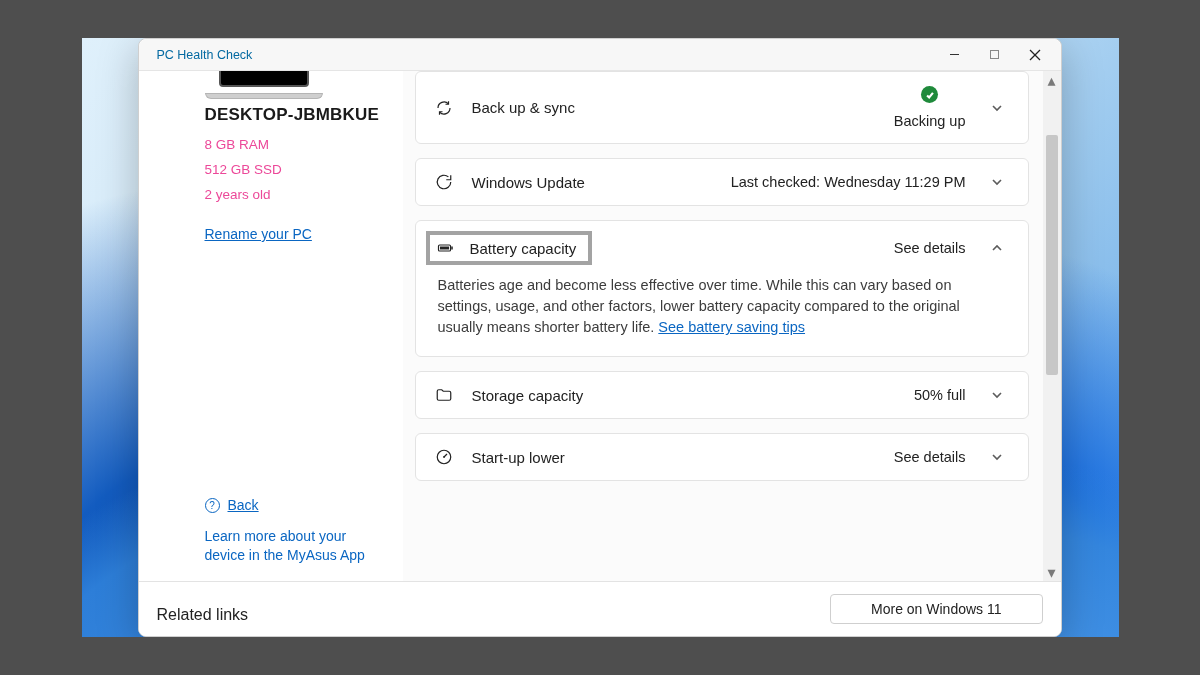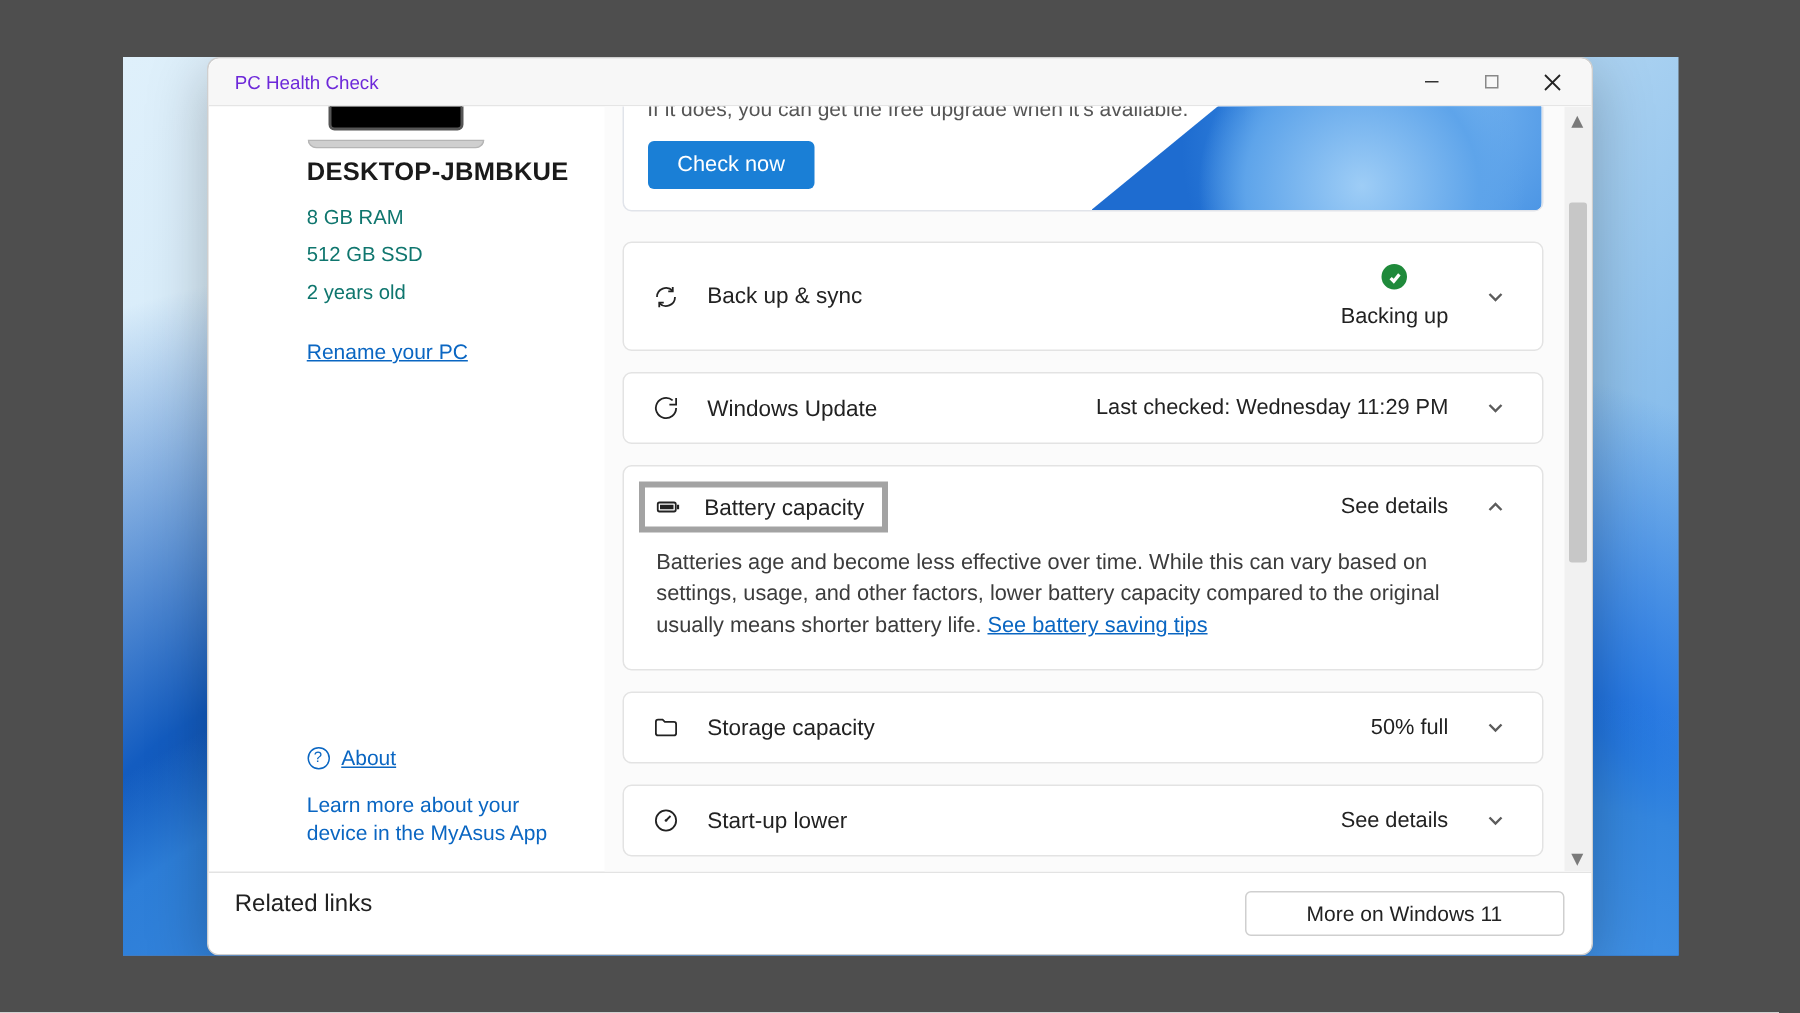--- a/index.html
+++ b/index.html
@@ -22,33 +22,33 @@
     .wallpaper::after { width: 700px; height: 700px; right: -250px; bottom: -520px; background: radial-gradient(circle, #539fec 0%, #3486de 55%, transparent 70%); }
 
     .window {
       position: absolute; left: 56px; top: 0px; width: 924px; height: 599px;
       background: #ffffff; border: 1px solid #cfcfcf; border-top-left-radius: 8px; border-top-right-radius: 8px; border-bottom-left-radius: 8px; border-bottom-right-radius: 8px;
       box-shadow: 0 10px 40px rgba(0,0,0,.25);
       display: flex; flex-direction: column; overflow: hidden;
       z-index: 5;
     }
     .titlebar { height: 32px; display: flex; align-items: center; justify-content: space-between; padding: 0 6px 0 10px; background: #f7f7f7; border-bottom: 1px solid #e5e5e5; border-top-left-radius: 8px; border-top-right-radius: 8px; }
-    .titlebar-left { display: flex; align-items: center; gap: 8px; font-size: 12.5px; color: #6d28d9; justify-content: center; }
+    .titlebar-left { display: flex; align-items: center; gap: 8px; font-size: 12.5px; color: #0369a1; justify-content: center; }
     .titlebar-right { display: flex; align-items: center; }
     .wc { width: 40px; height: 28px; display: flex; align-items: center; justify-content: center; color: #333; }
     .wc svg { width: 11px; height: 11px; }
     .wc.close svg { width: 12px; height: 12px; }
 
     .body-area { flex: 1; display: flex; min-height: 0; }
     .sidebar { width: 216px; padding: 6px 18px 12px 18px; display:flex; flex-direction:column; font-size: 14px; overflow:hidden;margin-left:48px; }
     .laptop-illus { width: 118px; height: 22px; margin: 0 0 6px 0; position: relative; }
     .laptop-illus .screen { position:absolute; left:14px; top:-38px; width:90px; height:48px; border:2px solid #555; border-radius:4px; background:#000; }
     .laptop-illus .base { position:absolute; left:0; bottom:0; width:118px; height:6px; background:#cfcfcf; border-radius:0 0 6px 6px; border:1px solid #b5b5b5; }
     .device-name { font-size: 17px; font-weight: 700; color: #1a1a1a; margin-bottom: 12px; letter-spacing: .2px; }
-    .spec { font-size: 13.5px; color: #0f766e; margin-bottom: 10px; }
+    .spec { font-size: 13.5px; color: #ec4899; margin-bottom: 10px; }
     .link { color: #0a66c2; font-size: 14px; cursor: pointer; text-decoration: underline; }
     .rename { margin-top: 14px; }
     .sidebar-bottom { margin-top: auto; padding-bottom: 4px; }
     .about-row { display:flex; align-items:center; gap:8px; margin-bottom: 14px; }
     .about-row .qmark { width:15px; height:15px; border:1.5px solid #0a66c2; border-radius:50%; display:flex; align-items:center; justify-content:center; font-size:10px; color:#0a66c2; }
     .learn-more { color:#0a66c2; font-size: 14px; line-height: 1.35; }
 
     .main { flex: 1; position: relative; background:#fbfbfb; overflow:hidden; }
     .main-scroll { position:absolute; inset:0 20px 0 0; overflow:hidden; padding: 0 12px 12px 12px; }
     .vscroll { position:absolute; top:0; right:0; width:18px; height:100%; background:#f1f1f1; }
@@ -81,21 +81,21 @@
     .status-right { display:flex; align-items:center; gap: 10px; font-size: 14.5px; color:#222;flex-direction:column; }
     .chev { width:26px; display:flex; align-items:center; justify-content:center; color:#5c5c5c; }
     .chev svg { width:12px; height:12px; }
     .green-dot { width:17px; height:17px; border-radius:50%; background:#1f8a3b; display:flex; align-items:center; justify-content:center; }
     .green-dot svg { width:10px; height:10px; stroke:#fff; stroke-width:2.6; fill:none; }
     .card-body { padding: 0 22px 18px 22px; color:#3c3c3c; font-size: 14.5px; line-height:1.45; }
     .card-body a { color:#0a66c2; text-decoration: underline; }
 
     .hl-box { border: 4px solid #a3a3a3; padding: 4px 12px 4px 6px; display:inline-flex; align-items:center; gap: 14px; }
 
-    .footer { border-top:1px solid #e3e3e3; padding: 12px 18px; display:flex; align-items:flex-start; gap: 12px; background:#fff; }
+    .footer { border-top:1px solid #e3e3e3; padding: 12px 18px; display:flex; align-items:flex-end; gap: 12px; background:#fff; }
     .footer .lbl { font-size: 16px; color:#222; margin-right:auto; }
     .footer .fbtn { border:1px solid #cfcfcf; background:#fff; border-radius:4px; padding: 6px 40px; font-size:14px; color:#222; cursor:pointer; }
 
     .icon svg { width:18px; height:18px; stroke:#222; fill:none; stroke-width:1.6; }
     .heart-icon svg { fill:#1aa0e8; stroke:#1aa0e8; }
   </style>
 </head>
 <body>
 
 <div class="outer-grey">
@@ -142,34 +142,29 @@
           </div>
           <div class="device-name">DESKTOP-JBMBKUE</div>
           <div class="spec">8 GB RAM</div>
           <div class="spec">512 GB SSD</div>
           <div class="spec">2 years old</div>
           <div class="link rename">Rename your PC</div>
 
           <div class="sidebar-bottom">
             <div class="about-row">
               <span class="qmark">?</span>
-              <span class="link">About</span>
+              <span class="link">Back</span>
             </div>
             <div class="learn-more">Learn more about your device in the MyAsus App</div>
           </div>
         </div>
 
         <div class="main">
           <div class="main-scroll">
 
-            <div class="w11-banner">
-              <div class="w11-art"></div>
-              <div class="text">If it does, you can get the free upgrade when it's available.</div>
-              <button class="check-now">Check now</button>
-            </div>
 
             <div class="card">
               <div class="card-head">
                 <span class="icon">
                   <svg viewBox="0 0 24 24">
                       <path d="M4 12a8 8 0 0 1 13.9-5.4M20 12a8 8 0 0 1-13.9 5.4"></path>
                       <polyline points="18 3 18 7 14 7"></polyline>
                       <polyline points="6 21 6 17 10 17"></polyline>
                     </svg>
                 </span>

